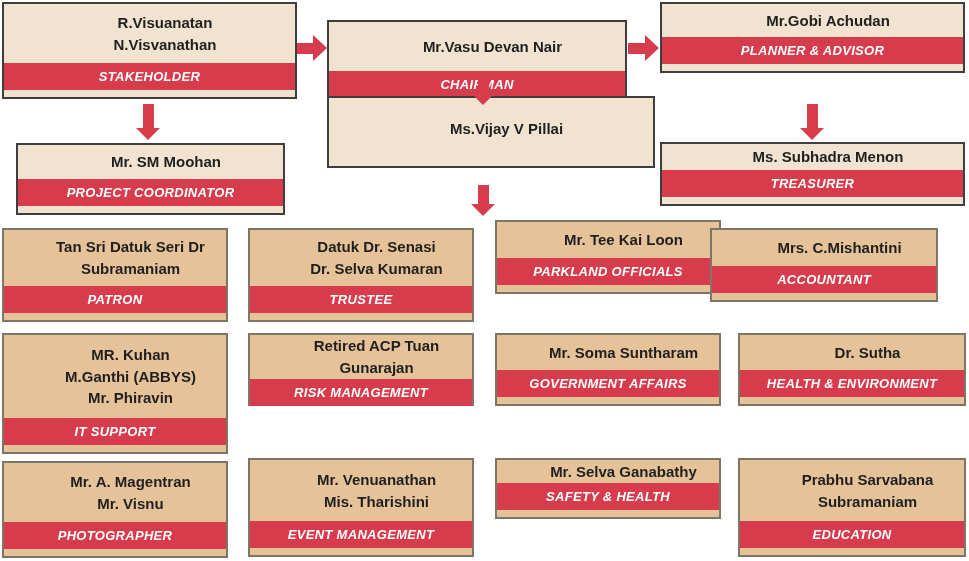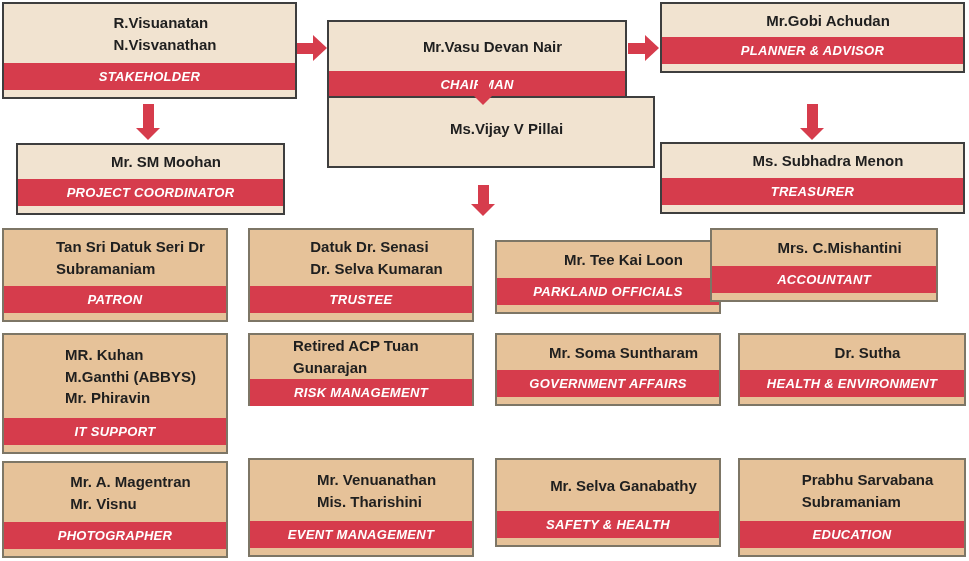--- a/index.html
+++ b/index.html
@@ -22,21 +22,21 @@
   .box{
     position:absolute;
     display:flex;flex-direction:column;
     border:2px solid var(--border-dark);
   }
   .box.cream{background:var(--cream);}
   .box.tan{background:var(--tan);border-color:var(--border-olive);}
   .box .name{
     flex:1;
     display:flex;align-items:center;justify-content:center;
-    text-align:left;
+    text-align:center;
     white-space:pre-line;
     font-size:15px;font-weight:600;line-height:1.45;
     color:var(--ink);
     padding:0 12px;
     margin-left:31px;
   }
   .box .role{
     height:27px;flex:0 0 27px;
     background:var(--red);
     color:#ffffff;
@@ -98,41 +98,41 @@
     <div class="name">Mr. SM Moohan</div>
     <div class="role">PROJECT COORDINATOR</div>
     <div class="strip"></div>
   </div>
 
   <div class="box cream" style="left:327px;top:96px;width:328px;height:72px">
     <div class="name">Ms.Vijay V Pillai</div>
     <div class="strip"></div>
   </div>
 
-  <div class="box cream" style="left:660px;top:142px;width:305px;height:72px">
+  <div class="box cream" style="left:660px;top:142px;width:305px;height:64px">
     <div class="name">Ms. Subhadra Menon</div>
     <div class="role">TREASURER</div>
     <div class="strip"></div>
   </div>
 
   <div class="box tan" style="left:2px;top:228px;width:226px;height:94px">
     <div class="name">Tan Sri Datuk Seri Dr
 Subramaniam</div>
     <div class="role">PATRON</div>
     <div class="strip"></div>
   </div>
 
   <div class="box tan" style="left:248px;top:228px;width:226px;height:94px">
     <div class="name">Datuk Dr. Senasi
 Dr. Selva Kumaran</div>
     <div class="role">TRUSTEE</div>
     <div class="strip"></div>
   </div>
 
-  <div class="box tan" style="left:495px;top:240px;width:226px;height:74px">
+  <div class="box tan" style="left:495px;top:220px;width:226px;height:74px">
     <div class="name">Mr. Tee Kai Loon</div>
     <div class="role">PARKLAND OFFICIALS</div>
     <div class="strip"></div>
   </div>
 
   <div class="box tan" style="left:710px;top:228px;width:228px;height:74px">
     <div class="name">Mrs. C.Mishantini</div>
     <div class="role">ACCOUNTANT</div>
     <div class="strip"></div>
   </div>
@@ -170,21 +170,21 @@
     <div class="strip"></div>
   </div>
 
   <div class="box tan" style="left:248px;top:458px;width:226px;height:99px">
     <div class="name">Mr. Venuanathan
 Mis. Tharishini</div>
     <div class="role">EVENT MANAGEMENT</div>
     <div class="strip"></div>
   </div>
 
-  <div class="box tan" style="left:495px;top:458px;width:226px;height:89px">
+  <div class="box tan" style="left:495px;top:458px;width:226px;height:61px">
     <div class="name">Mr. Selva Ganabathy</div>
     <div class="role">SAFETY &amp; HEALTH</div>
     <div class="strip"></div>
   </div>
 
   <div class="box tan" style="left:738px;top:458px;width:228px;height:99px">
     <div class="name">Prabhu Sarvabana
 Subramaniam</div>
     <div class="role">EDUCATION</div>
     <div class="strip"></div>

